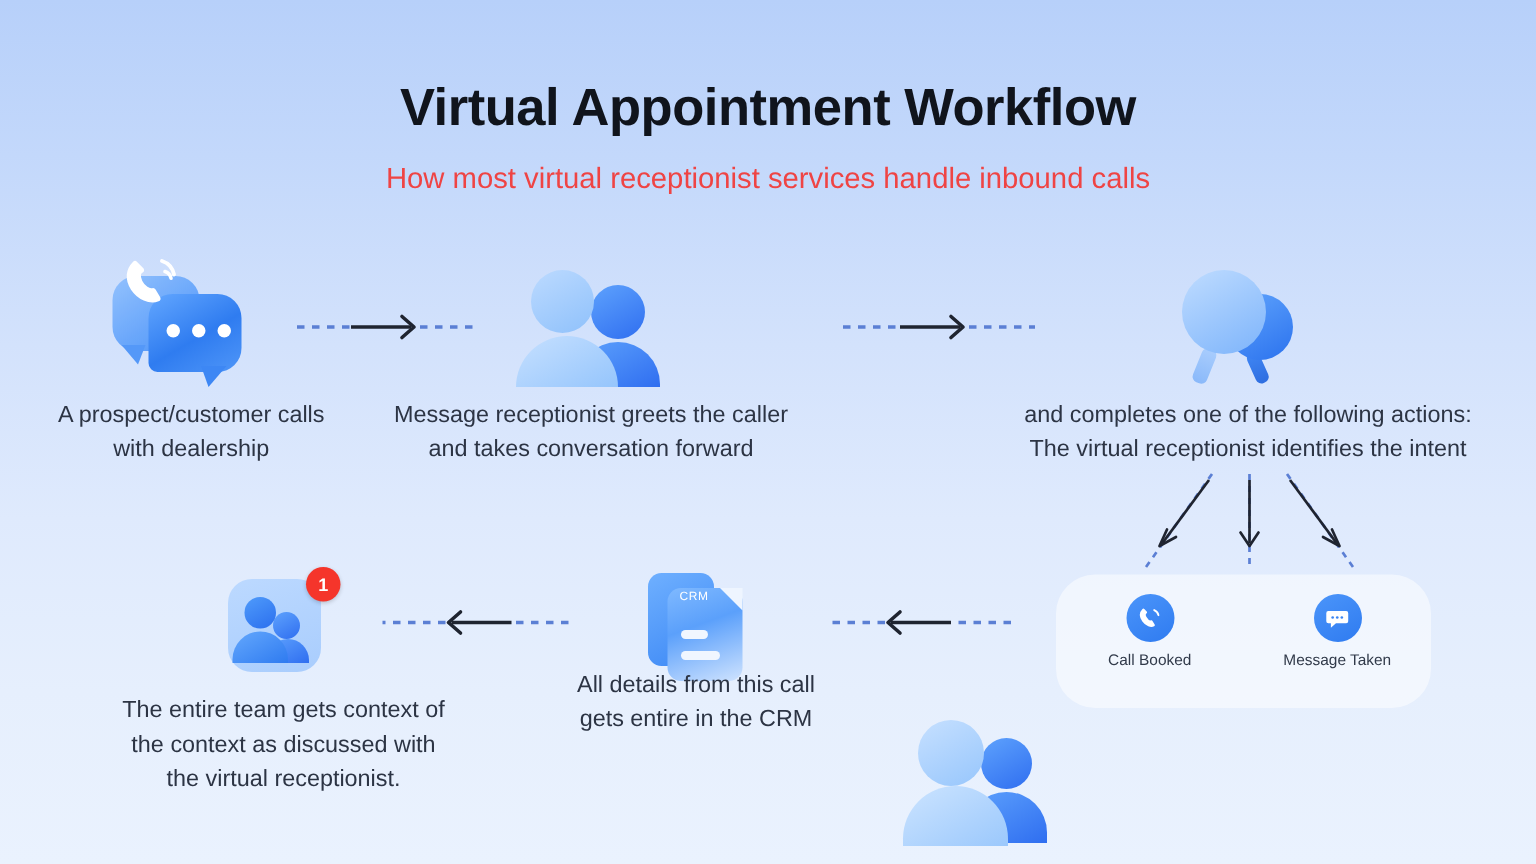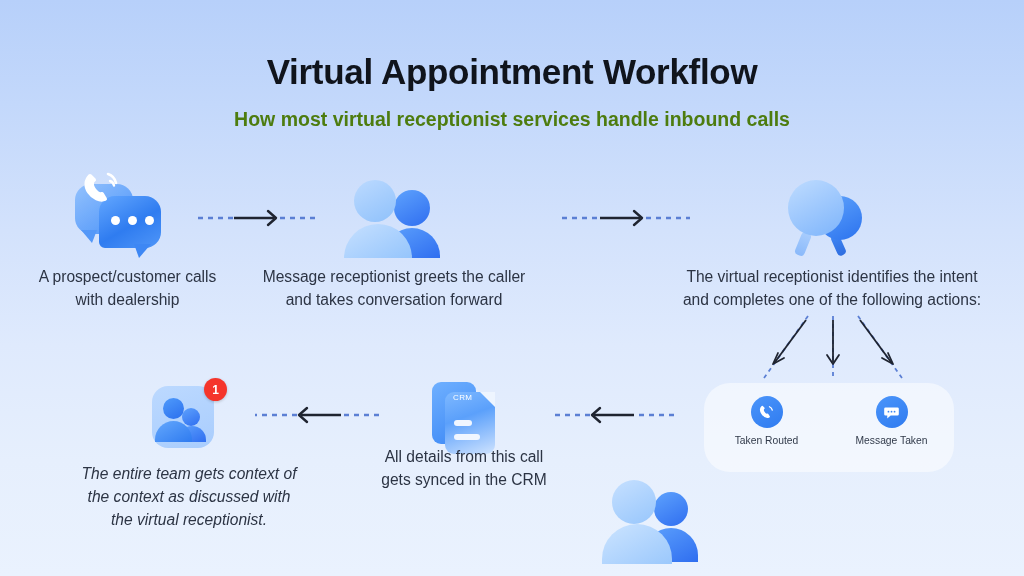--- a/index.html
+++ b/index.html
@@ -22,22 +22,22 @@
   
   .title {
     position: absolute; left: 0; top: 52px; width: 1024px;
     text-align: center;
     font-size: 35px; font-weight: 700; letter-spacing: -0.3px;
     color: #10141c;
   }
   .subtitle {
     position: absolute; left: 0; top: 108px; width: 1024px;
     text-align: center;
-    font-size: 19.5px; font-weight: 700;
-    color: #4d7c0f;
+    font-size: 19.5px; font-weight: 400;
+    color: #ef4444;
   }
 
   
   .caption {
     position: absolute; text-align: center;
     font-size: 15.6px; line-height: 1.47; color: #2c3444;
   }
 
   
   .icon-wrap { position: absolute; }
@@ -202,22 +202,22 @@
     <div class="mag-h" style="left:48px; top:56px; width:9px; height:22px;
          background:linear-gradient(180deg,#3f86f4,#2f6ee0); transform:rotate(-24deg);"></div>
     <div class="mag" style="left:32px; top:18px; width:44px; height:44px;
          background:linear-gradient(150deg,#61a5fd 0%,#2b72ee 100%);"></div>
     <div class="mag-h" style="left:12px; top:54px; width:10px; height:24px;
          background:linear-gradient(180deg,#a9cdfd,#8ab9fa); transform:rotate(22deg);"></div>
     <div class="mag" style="left:2px; top:2px; width:56px; height:56px;
          background:linear-gradient(150deg,#bfdcff 0%,#7db4fb 100%);"></div>
   </div>
   <div class="caption" style="left:640px; top:266px; width:384px;">
+    <div>and completes one of the following actions:</div>
     <div>The virtual receptionist identifies the intent</div>
-    <div>and completes one of the following actions:</div>
   </div>
 
   <svg class="arrow" style="left:748px; top:312px;" width="170" height="72">
     <g>
       <line x1="60" y1="4" x2="16" y2="66" stroke="#5b7fd4" stroke-width="1.8" stroke-dasharray="4 4"></line>
       <line x1="58" y1="8" x2="27" y2="50" stroke="#1f2430" stroke-width="1.8"></line>
       <path d="M36 46 L25 52 L30 41" fill="none" stroke="#1f2430" stroke-width="1.8" stroke-linecap="round" stroke-linejoin="round"></path>
     </g>
     <g>
       <line x1="85" y1="4" x2="85" y2="68" stroke="#5b7fd4" stroke-width="1.8" stroke-dasharray="4 4"></line>
@@ -235,21 +235,21 @@
   <div class="action-row" style="left:704px; top:383px;">
 
     <div class="action-item">
       <div class="action-circle">
         <svg width="17" height="17" viewBox="0 0 20 20">
           <path d="M5 3 C3 5 2.5 8 5 11.5 C7.5 15 11 16 13 15 L11.3 12.2 C9.8 12.8 7.8 11.2 6.6 9.2 C5.4 7.2 5.8 5.6 6.9 5 Z" fill="#fff" stroke="#fff" stroke-width="2" stroke-linejoin="round"></path>
           <path d="M13.5 3.2 a5.5 5.5 0 0 1 3.3 4" fill="none" stroke="#fff" stroke-width="1.5" stroke-linecap="round"></path>
         </svg>
       </div>
       <div class="action-label">
-        <div>Taken Routed</div>
+        <div>Call Booked</div>
       </div>
     </div>
 
     <div class="action-item">
       <div class="action-circle">
         <svg width="17" height="17" viewBox="0 0 20 20">
           <path d="M3 4 h14 a1.6 1.6 0 0 1 1.6 1.6 v6.4 a1.6 1.6 0 0 1 -1.6 1.6 H9 l-4 3.4 v-3.4 H3 a1.6 1.6 0 0 1 -1.6 -1.6 V5.6 A1.6 1.6 0 0 1 3 4 z" fill="#fff"></path>
           <circle cx="6.4" cy="9" r="1.05" fill="#3b86f4"></circle>
           <circle cx="10" cy="9" r="1.05" fill="#3b86f4"></circle>
           <circle cx="13.6" cy="9" r="1.05" fill="#3b86f4"></circle>
@@ -273,21 +273,21 @@
     <div class="crm-back"></div>
     <div class="crm-front">
       <div class="crm-fold"></div>
       <div class="crm-label">CRM</div>
       <div class="crm-line" style="left:9px; top:28px; width:18px;"></div>
       <div class="crm-line" style="left:9px; top:42px; width:26px;"></div>
     </div>
   </div>
   <div class="caption" style="left:348px; top:446px; width:232px;">
     <div>All details from this call</div>
-    <div>gets synced in the CRM</div>
+    <div>gets entire in the CRM</div>
   </div>
 
   <svg class="arrow" style="left:253px; top:402px;" width="128" height="26">
     <line x1="126" y1="13" x2="88" y2="13" stroke="#5b7fd4" stroke-width="2.4" stroke-dasharray="5 5"></line>
     <line x1="88" y1="13" x2="48" y2="13" stroke="#1f2430" stroke-width="2.4"></line>
     <path d="M54 6 L46 13 L54 20" fill="none" stroke="#1f2430" stroke-width="2.4" stroke-linecap="round" stroke-linejoin="round"></path>
     <line x1="44" y1="13" x2="2" y2="13" stroke="#5b7fd4" stroke-width="2.4" stroke-dasharray="5 5"></line>
   </svg>
 
   <div class="icon-wrap" style="left:152px; top:380px; width:74px; height:76px;">
@@ -296,21 +296,21 @@
            background:linear-gradient(150deg,#5ea2fd 0%,#2f6ef0 100%);"></div>
       <div class="p-body" style="left:26px; top:40px; width:28px; height:16px;
            background:linear-gradient(150deg,#5ea2fd 0%,#2f6ef0 100%);"></div>
       <div class="p-head" style="left:11px; top:12px; width:21px; height:21px;
            background:linear-gradient(150deg,#4f9bfb 0%,#2b6fee 100%);"></div>
       <div class="p-body" style="left:3px; top:35px; width:37px; height:21px;
            background:linear-gradient(150deg,#64a8fd 0%,#2f7bf0 100%);"></div>
     </div>
     <div class="badge">1</div>
   </div>
-  <div class="caption" style="left:44px; top:463px; width:290px;font-style:italic;">
+  <div class="caption" style="left:44px; top:463px; width:290px;">
     <div>The entire team gets context of</div>
     <div>the context as discussed with</div>
     <div>the virtual receptionist.</div>
   </div>
 
   <div class="icon-wrap" style="left:604px; top:474px; width:100px; height:102px;">
     <div class="p-head" style="left:50px; top:18px; width:34px; height:34px;
          background:linear-gradient(150deg,#5ea2fd 0%,#2f6ef0 100%);"></div>
     <div class="p-body" style="left:40px; top:54px; width:54px; height:34px;
          background:linear-gradient(150deg,#5ea2fd 0%,#2f6ef0 100%);"></div>

